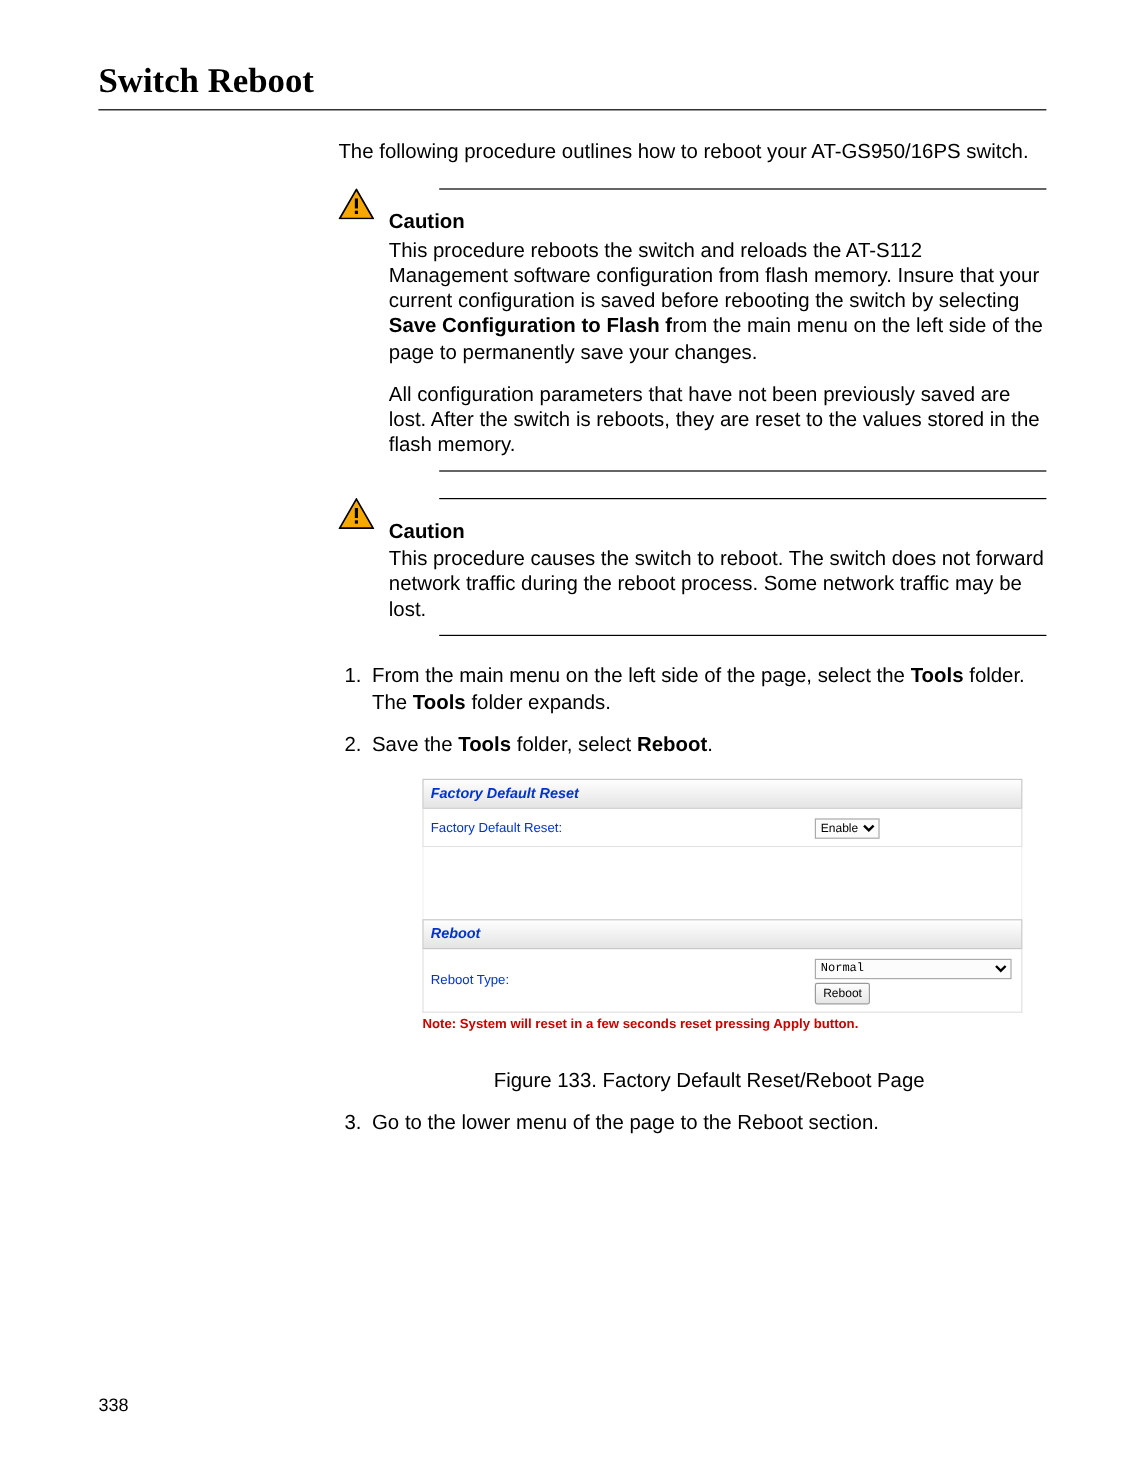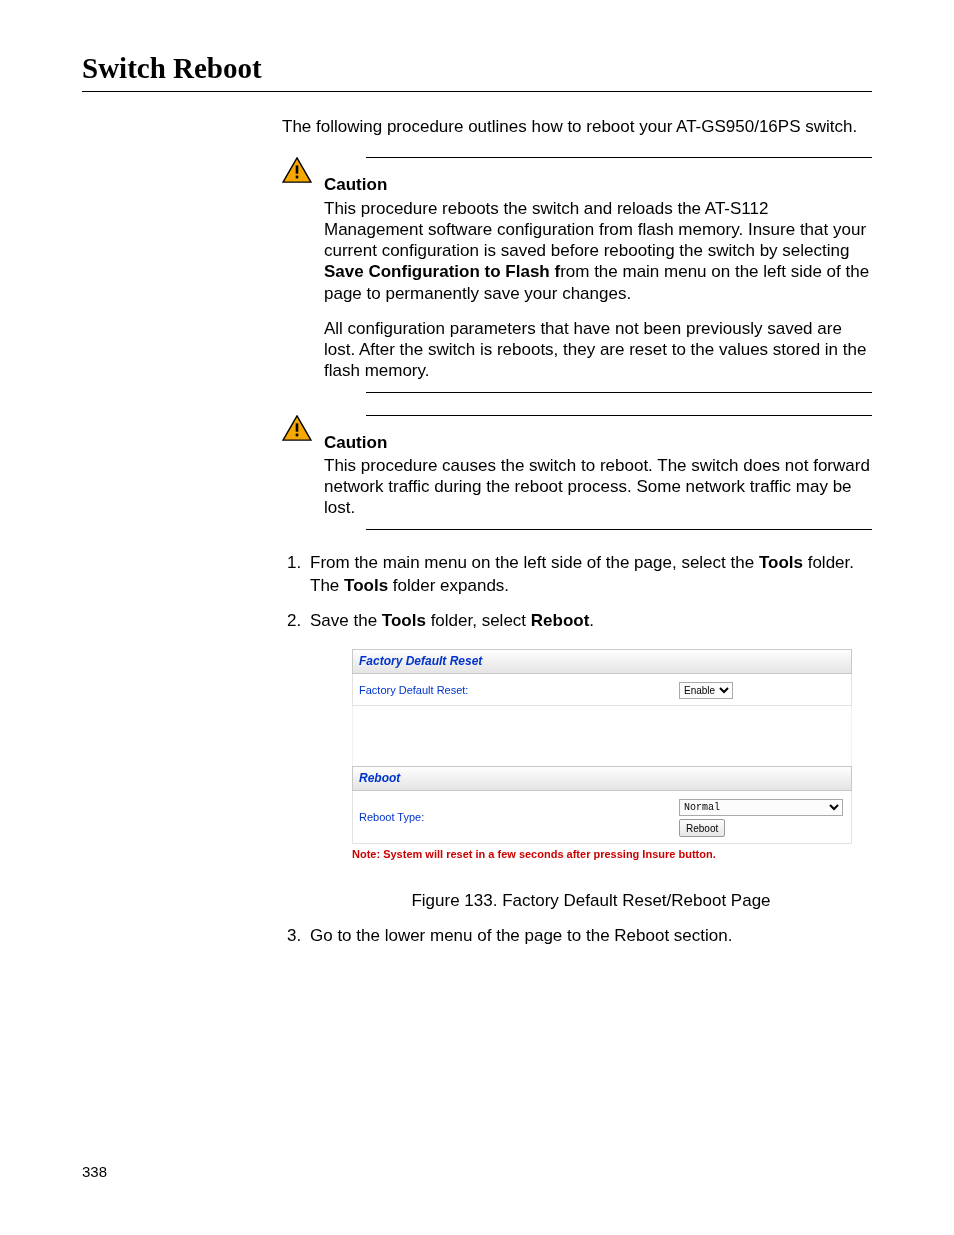--- a/index.html
+++ b/index.html
@@ -211,21 +211,21 @@
             <div class="panel-row">
               <div class="panel-label">Reboot Type:</div>
               <div class="panel-ctrl">
                 <select class="small wide">
                   <option>Normal</option>
                 </select><br>
                 <button class="apply-btn">Reboot</button>
               </div>
             </div>
           </div>
-          <div class="fig-note">Note: System will reset in a few seconds after pressing Insure button.</div>
+          <div class="fig-note">Note: System will reset in a few seconds reset pressing Apply button.</div>
         </div>
 
         <div class="fig-caption">Figure 133. Factory Default Reset/Reboot Page</div>
       </li>
       <li>Go to the lower menu of the page to the Reboot section.</li>
     </ol>
 
   </div>
 
   <div class="page-number">338</div>

